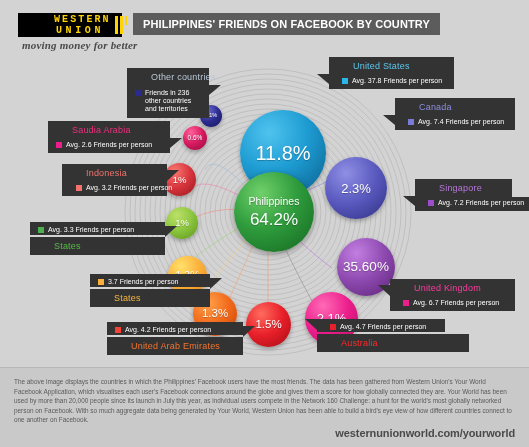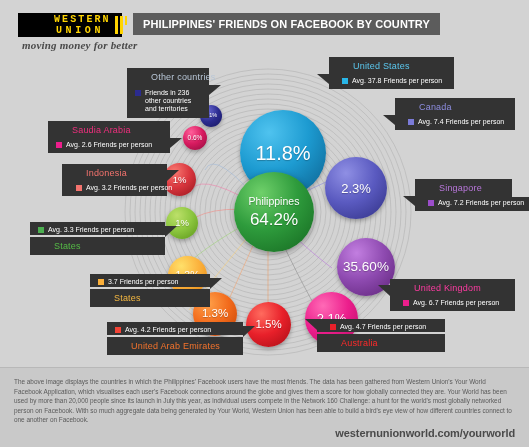--- a/index.html
+++ b/index.html
@@ -273,21 +273,21 @@
     </div>
 
     <div class="callout" style="left:317px; top:267px;">
       <div style="position:relative; width:128px; background:#333; padding:4px 0 2px 0;">
         <span class="ptr-l" style="left:-12px; top:0px; border-right-width:12px; border-bottom-width:11px;"></span>
         <div class="sub onDark" style="padding-left:13px">
           <span class="swatch" style="background:#e8202a"></span>
           <span>Avg. 4.7 Friends per person</span>
         </div>
       </div>
-      <div class="cap" style="color:#ff2a2a; width:128px">Australia</div>
+      <div class="cap" style="color:#ff2a2a; width:152px">Australia</div>
     </div>
 
     <div class="callout" style="left:127px; top:14px;">
       <div class="cap" style="color:#b8c6d6; width:82px">Other countries</div>
       <div style="position:relative; width:82px; background:#333; padding:3px 0 5px 0;">
         <span class="ptr-r" style="right:-12px; top:-1px; border-left-width:12px; border-bottom-width:10px;"></span>
         <div class="sub onDark" style="padding-left:8px; align-items:flex-start">
           <span class="swatch" style="background:#2b2b8f; margin-top:1px"></span>
           <span style="display:flex; flex-direction:column; line-height:8px;">
             <span>Friends in 236</span>

